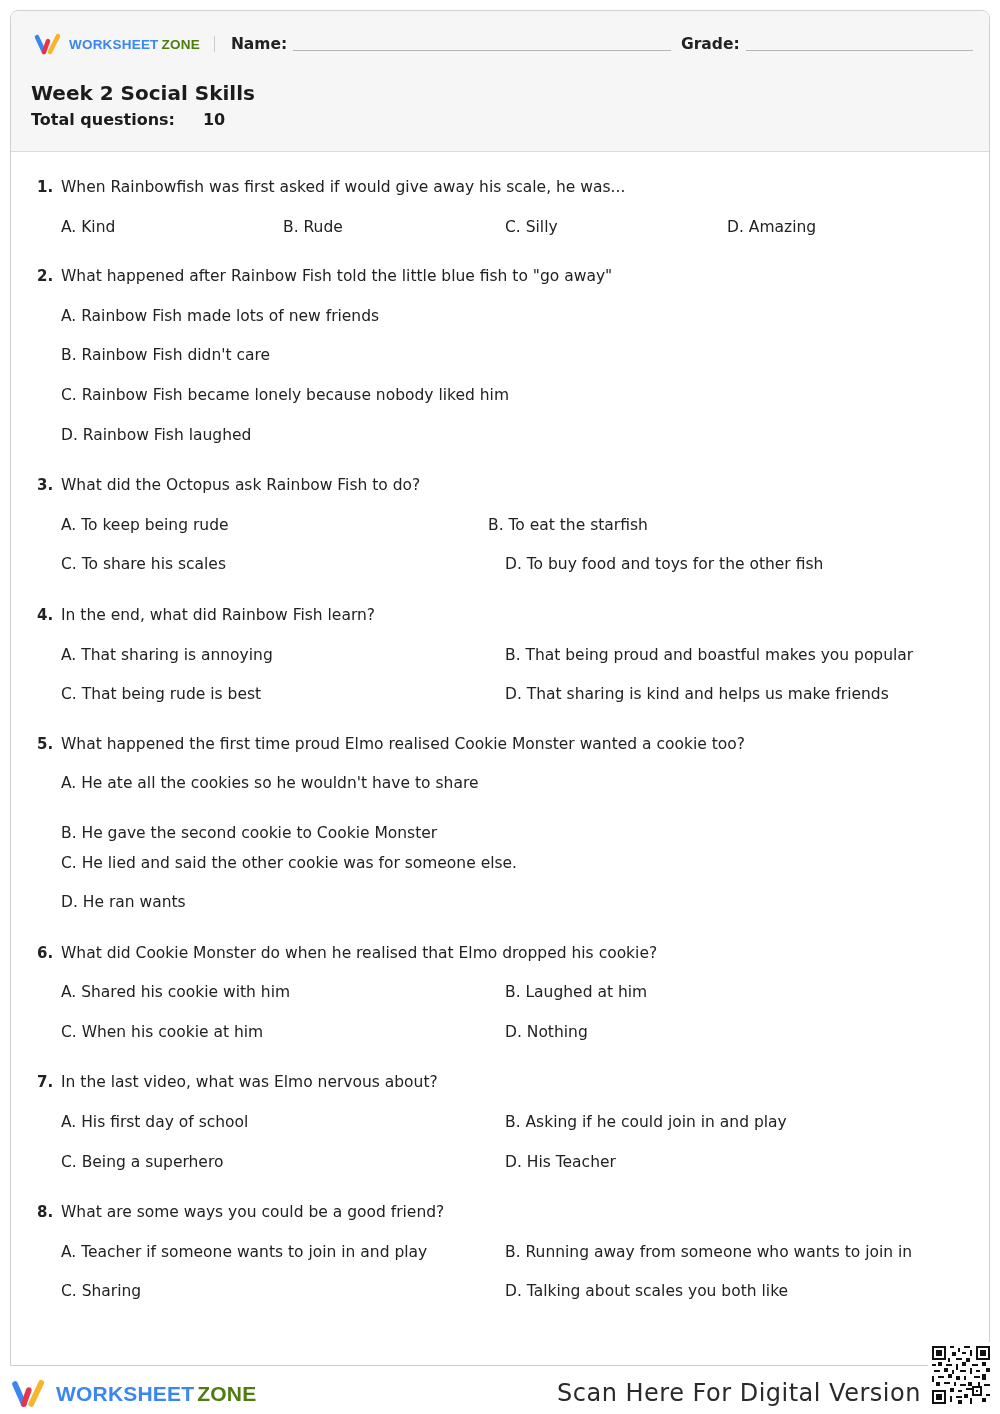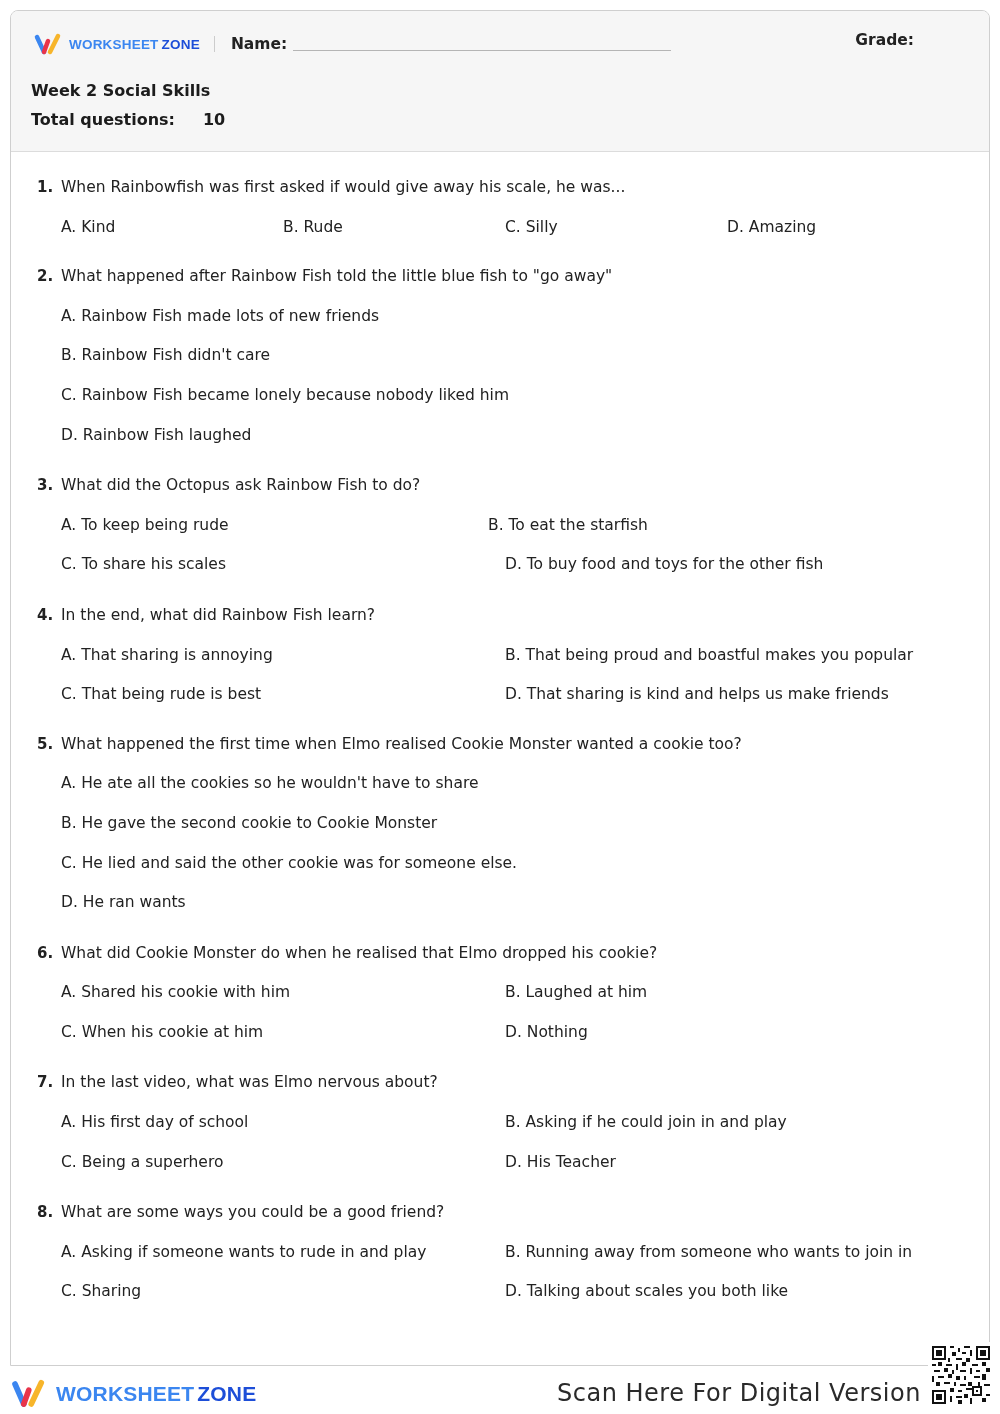--- a/index.html
+++ b/index.html
@@ -30,38 +30,38 @@
       display: flex; align-items: center;
       height: 26px;
     }
     .logo-mark { width: 32px; height: 24px; display: inline-block; }
     .logo-text {
       font-family: "Liberation Sans", sans-serif;
       font-weight: bold; font-size: 13.5px; letter-spacing: 0.2px;
       margin-left: 4px;
     }
     .logo-text .w1 { color: #3b86f0; }
-    .logo-text .w2 { color: #1d4ed8; margin-left: 3px; }
+    .logo-text .w2 { color: #4d7c0f; margin-left: 3px; }
     .v-sep {
       width: 1px; height: 16px; background: #cccccc;
       margin-left: 14px; margin-right: 16px;
     }
     .field-label {
       font-family: "DejaVu Sans", sans-serif;
       font-weight: bold; font-size: 15.5px; color: #222;
     }
     .field-line {
       height: 1px; background: #b5b5b5; margin-top: 12px;
     }
     .name-line { width: 378px; margin-left: 6px; }
-    .grade-group { position: absolute; left: 670px; top: 20px; display: flex; align-items: flex-end; height: 26px; flex-direction: column; }
+    .grade-group { position: absolute; left: 670px; top: 20px; display: flex; align-items: center; height: 26px; }
     .grade-line { width: 227px; margin-left: 6px; }
     .ws-title {
       position: absolute; left: 20px; top: 70px;
-      font-weight: bold; font-size: 16px; color: #1c1c1c;
+      font-weight: bold; font-size: 20px; color: #1c1c1c;
     }
     .ws-total {
       position: absolute; left: 20px; top: 99px;
       font-weight: bold; font-size: 16px; color: #1c1c1c;
     }
     .ws-total .count { margin-left: 28px; }
 
     .questions { position: absolute; left: 0; top: 141px; width: 100%; }
     .q { position: absolute; left: 0; width: 100%; }
     .q-head {
@@ -160,24 +160,24 @@
         </div>
       <span class="opt" style="left:50px;top:40px">A. That sharing is annoying</span>
       <span class="opt" style="left:494px;top:40px">B. That being proud and boastful makes you popular</span>
       <span class="opt" style="left:50px;top:79px">C. That being rude is best</span>
       <span class="opt" style="left:494px;top:79px">D. That sharing is kind and helps us make friends</span>
     </div>
 
     <div class="q" style="top:583px">
       <div class="q-head">
           <span class="q-num">5.</span>
-          <span>What happened the first time when Elmo realised Cookie Monster wanted a cookie too?</span>
+          <span>What happened the first time proud Elmo realised Cookie Monster wanted a cookie too?</span>
         </div>
       <span class="opt" style="left:50px;top:39px">A. He ate all the cookies so he wouldn't have to share</span>
-      <span class="opt" style="left:50px;top:79px">B. He gave the second cookie to Cookie Monster</span>
+      <span class="opt" style="left:50px;top:89px">B. He gave the second cookie to Cookie Monster</span>
       <span class="opt" style="left:50px;top:119px">C. He lied and said the other cookie was for someone else.</span>
       <span class="opt" style="left:50px;top:158px">D. He ran wants</span>
     </div>
 
     <div class="q" style="top:792px">
       <div class="q-head">
           <span class="q-num">6.</span>
           <span>What did Cookie Monster do when he realised that Elmo dropped his cookie?</span>
         </div>
       <span class="opt" style="left:50px;top:39px">A. Shared his cookie with him</span>
@@ -195,21 +195,21 @@
       <span class="opt" style="left:494px;top:40px">B. Asking if he could join in and play</span>
       <span class="opt" style="left:50px;top:80px">C. Being a superhero</span>
       <span class="opt" style="left:494px;top:80px">D. His Teacher</span>
     </div>
 
     <div class="q" style="top:1051px">
       <div class="q-head">
           <span class="q-num">8.</span>
           <span>What are some ways you could be a good friend?</span>
         </div>
-      <span class="opt" style="left:50px;top:40px">A. Asking if someone wants to rude in and play</span>
+      <span class="opt" style="left:50px;top:40px">A. Teacher if someone wants to join in and play</span>
       <span class="opt" style="left:494px;top:40px">B. Running away from someone who wants to join in</span>
       <span class="opt" style="left:50px;top:79px">C. Sharing</span>
       <span class="opt" style="left:494px;top:79px">D. Talking about scales you both like</span>
     </div>
   </div>
 </div>
 
 <div class="footer-logo">
   <svg class="logo-mark" viewBox="0 0 32 24">
     <line x1="4" y1="4" x2="11" y2="20" stroke="#3b86f0" stroke-width="4.5" stroke-linecap="round"></line>

